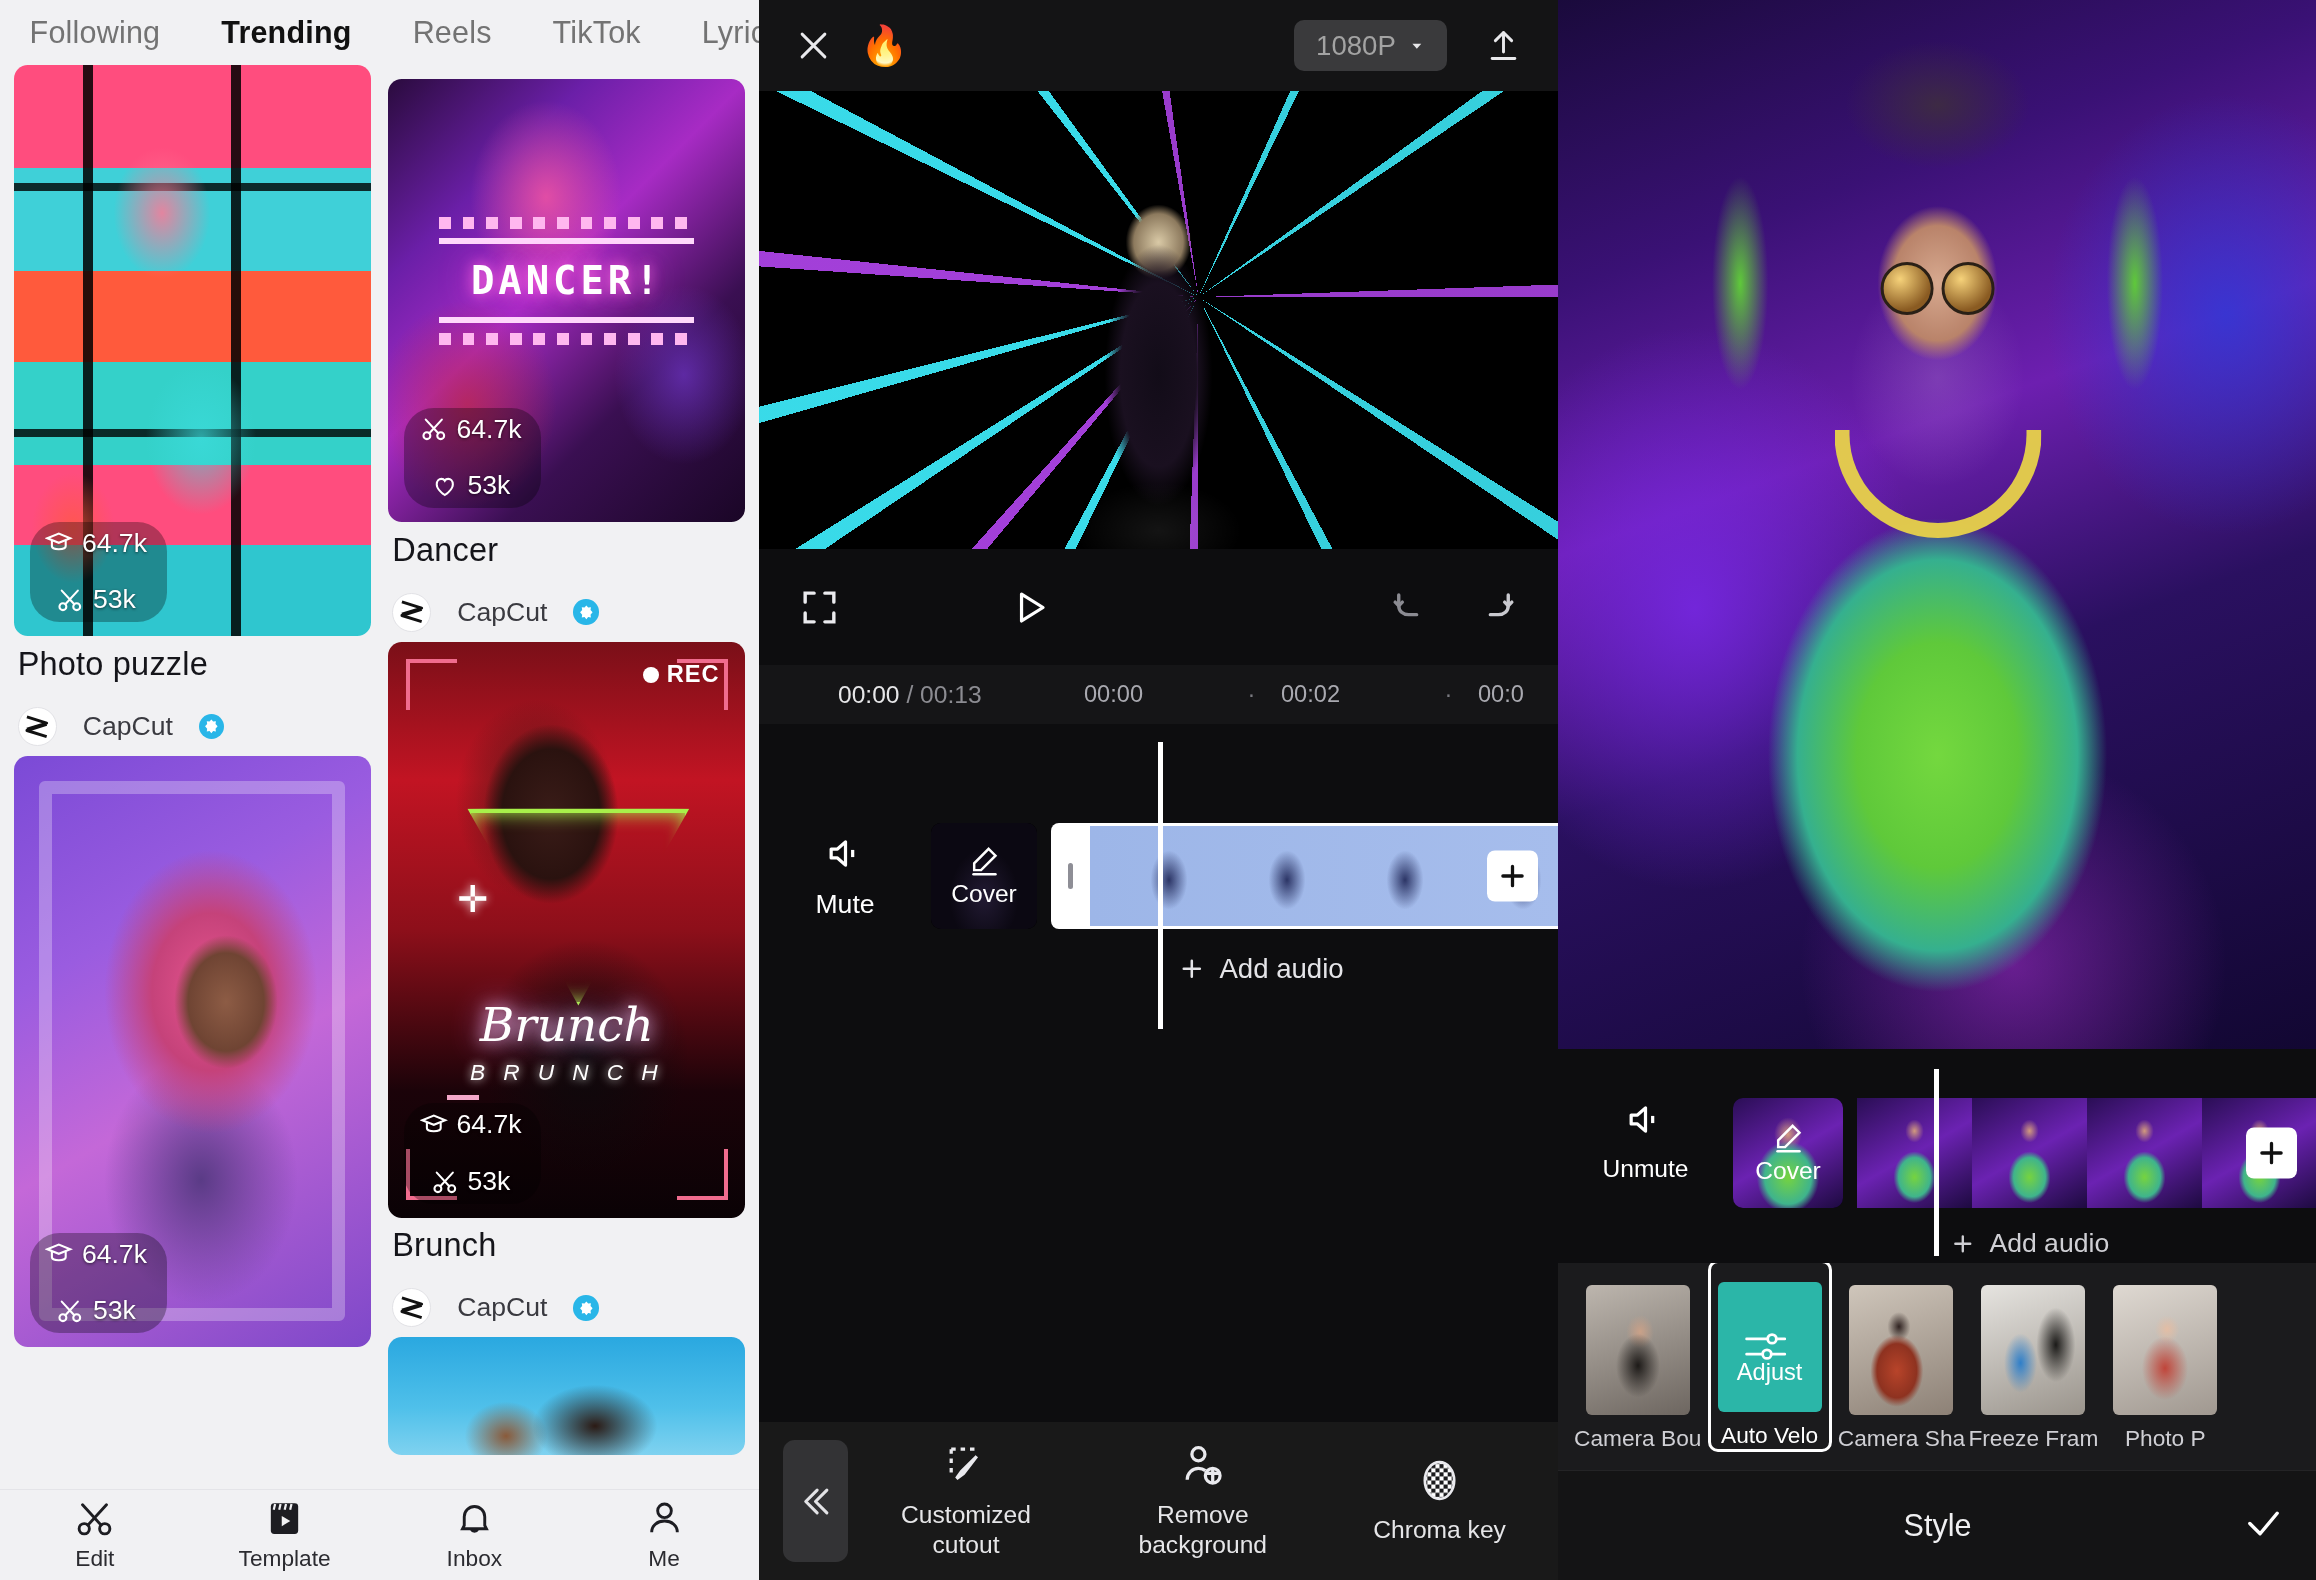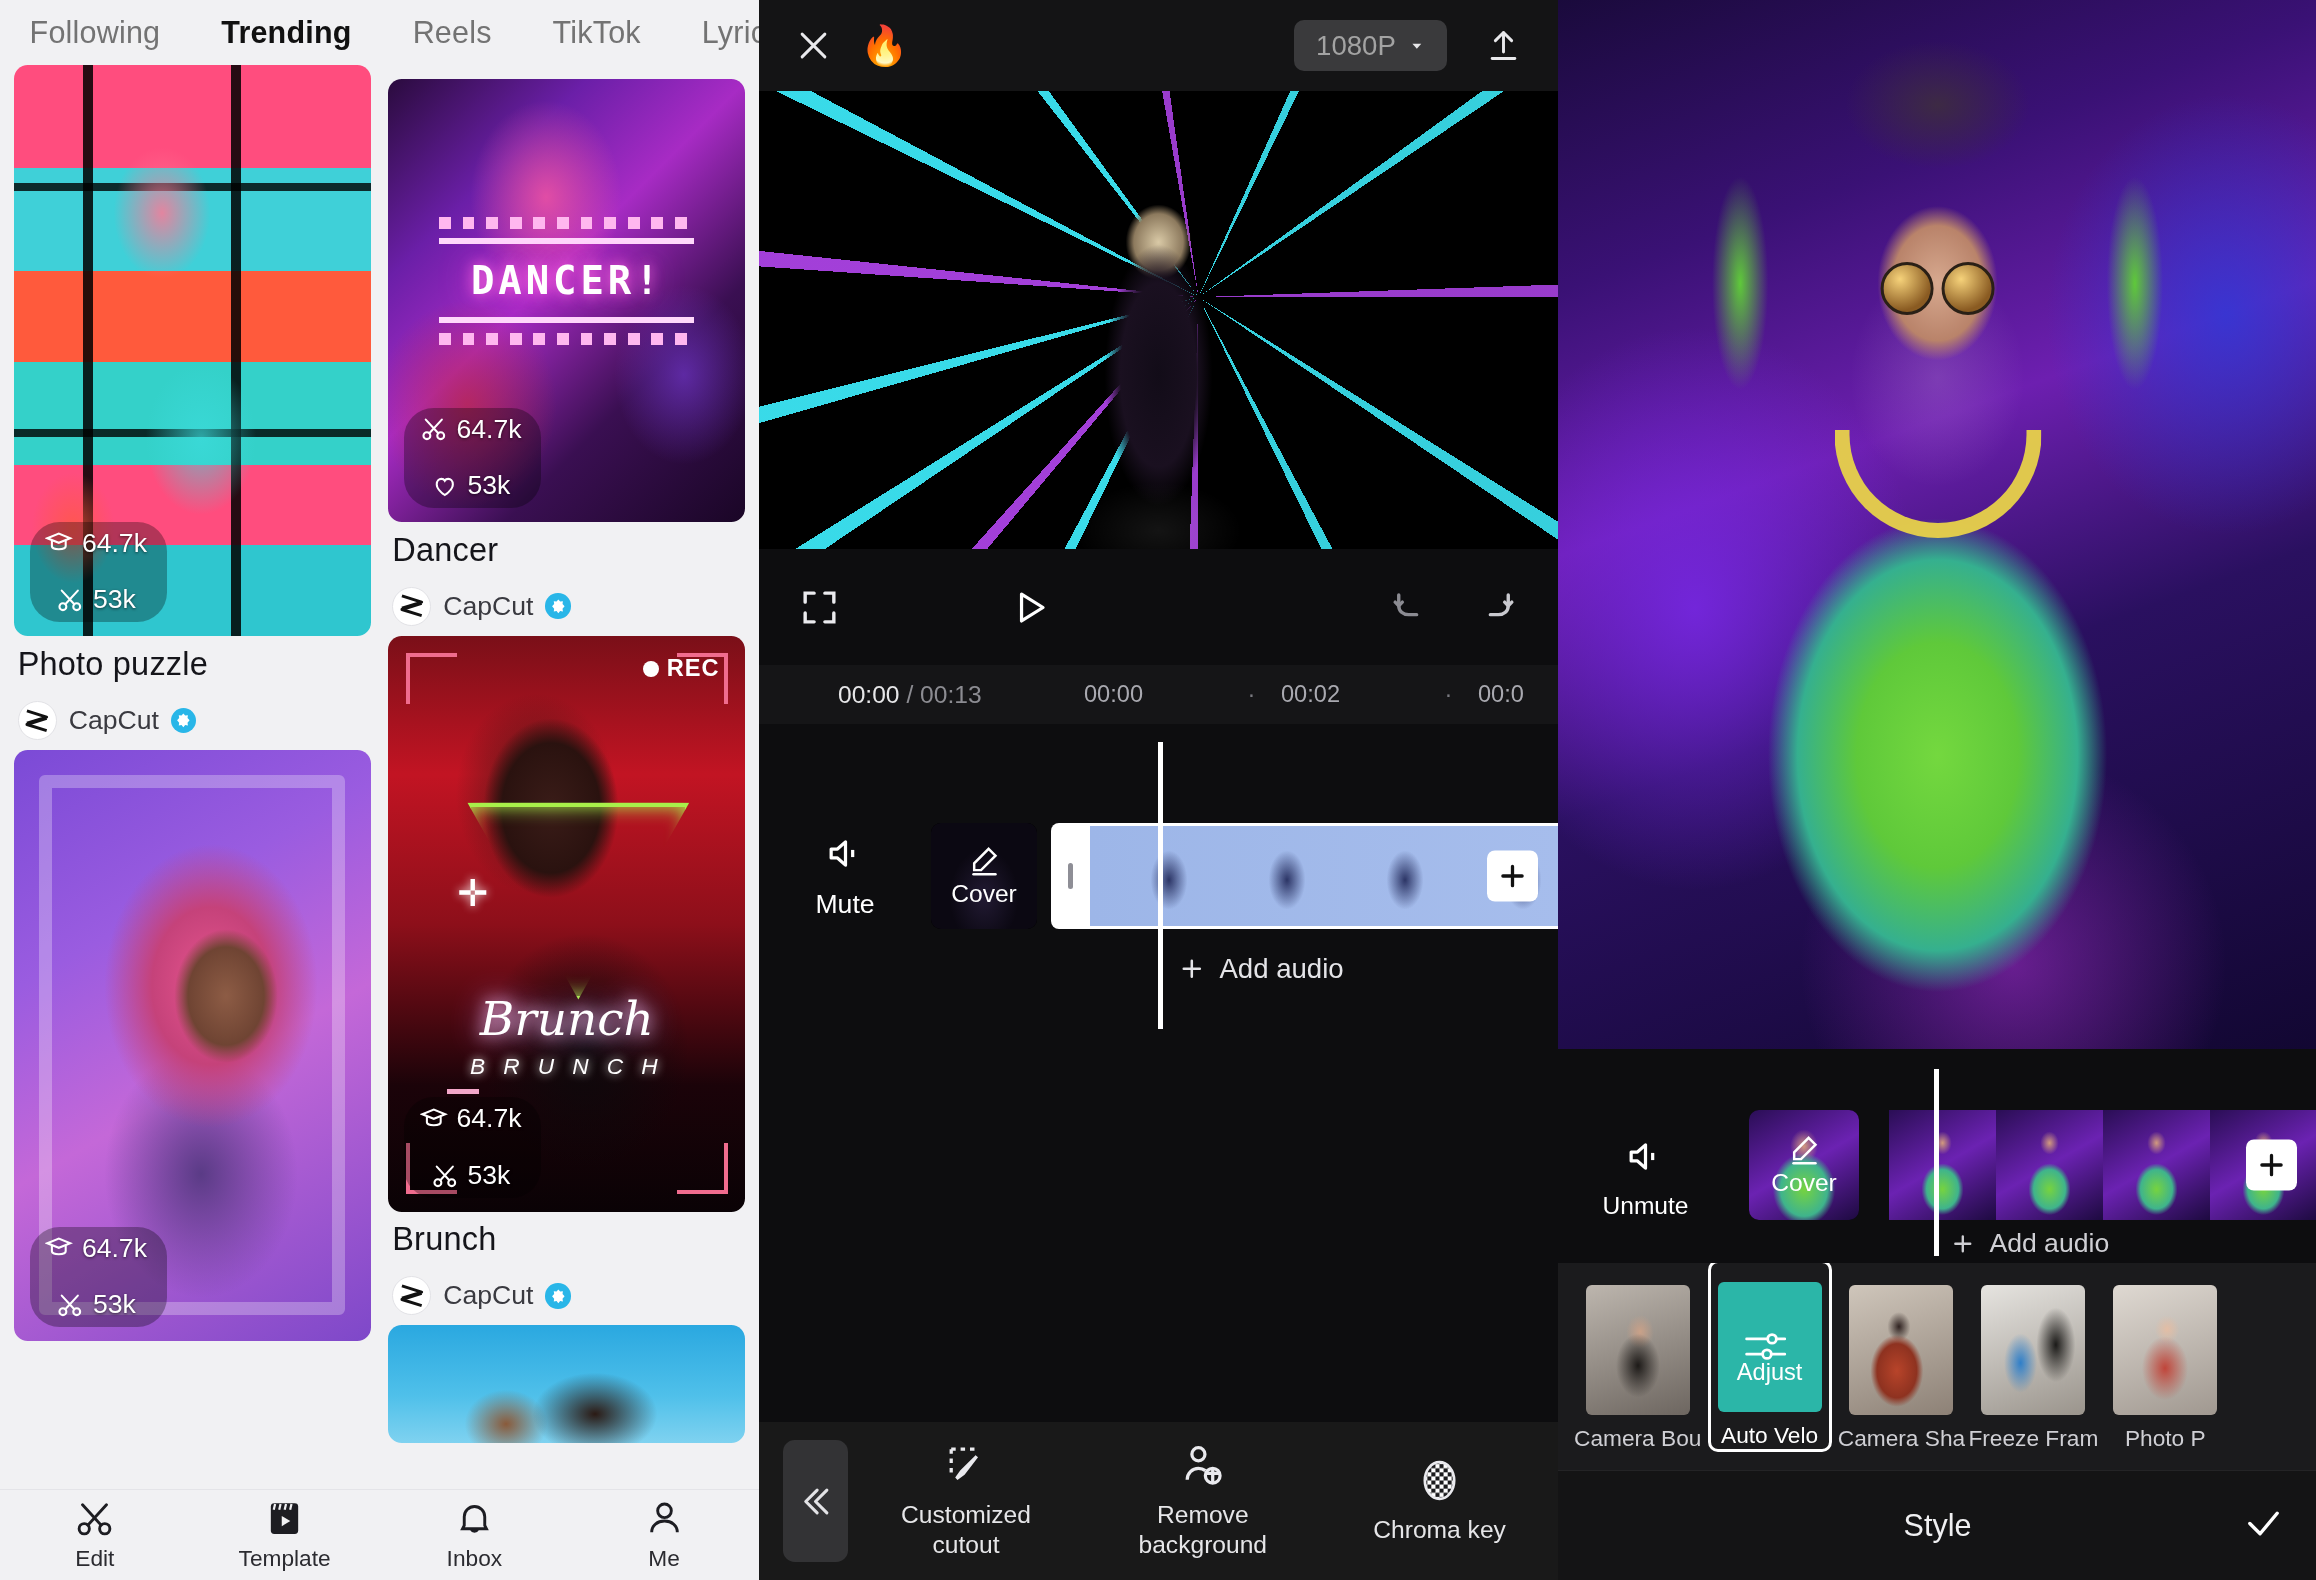--- a/index.html
+++ b/index.html
@@ -20,21 +20,21 @@
 
   .card { position:relative; margin-bottom:9.9px; }
   .thumb { position:relative; width:100%; border-radius:13.8px; overflow:hidden; }
   .thumb .inner { position:absolute; inset:0; }
   .stats { position:absolute; left:15.8px; bottom:13.8px; display:flex; align-items:center; gap:25.6px;
            background:rgba(0,0,0,.30); border-radius:29.6px; padding:5.9px 19.7px 6.9px 15.8px;flex-direction:column; }
   .stat { display:flex; align-items:center; gap:8.9px; color:#fff; font-size:26.6px; text-shadow:0 1px 3px rgba(0,0,0,.6);}
   .stat svg { width:27.6px; height:27.6px; flex:0 0 27.6px; }
   .cardmeta { padding:9.9px 3.9px 0 3.9px; }
   .cardtitle { font-size:32.5px; color:#15151a; font-weight:500; letter-spacing:0.2px; }
-  .author { display:flex; align-items:center; gap:12px; margin-top:18px; }
+  .author { display:flex; align-items:center; gap:26px; margin-top:24px; }
   .avatar { width:39px; height:39px; border-radius:50%; background:#fff; border:1px solid #e2e2e6;
             display:flex; align-items:center; justify-content:center; }
   .avatar svg { width:29.6px; height:29.6px; }
   .authorname { font-size:26.6px; color:#3a3a40; }
   .verified { width:25.6px; height:25.6px; border-radius:50%; background:#29b6e8;
               display:flex; align-items:center; justify-content:center; color:#fff; }
   .verified svg{ width:16.7px;height:16.7px; }
 
   .bottomnav { position:absolute; left:0; right:0; bottom:0; height:91px; background:#f1f1f3;
                display:flex; align-items:center; border-top:1px solid #e4e4e8; }
@@ -96,21 +96,21 @@
   .collapse svg{ width:39px;height:39px; }
   .tool { flex:1; display:flex; flex-direction:column; align-items:center; gap:9.9px; color:#e6e6e8; }
   .tool svg { width:49px; height:49px; }
   .tool .tl { font-size:24.6px; text-align:center; line-height:1.25; }
 
   
   .panel-style { position:relative; width:759px; height:1580px; background:#0d0d0f; flex:0 0 759px; overflow:hidden; }
   .spreview { position:relative; height:1049px; overflow:hidden; }
   .strack { position:absolute; top:1049px; left:0; right:0; height:217px; }
   .splayhead { position:absolute; top:19.7px; height:187px; left:376px; width:4.9px; background:#fff; z-index:9; }
-  .strow { position:absolute; top:61px; left:0; right:0; display:flex; align-items:flex-end;gap:16px; }
+  .strow { position:absolute; top:49px; left:0; right:0; display:flex; align-items:flex-start; }
   .sclip { height:110px; flex:1; position:relative; overflow:hidden; display:flex; }
   .sframe { flex:1; position:relative; }
   .saddaudio { position:absolute; top:179px; left:392px; display:flex; align-items:center; gap:13.8px;
                color:#cfcfd4; font-size:26.6px; }
   .saddaudio svg{ width:25.6px;height:25.6px; }
 
   .effects { position:absolute; left:0; right:0; bottom:110px; height:207px; background:#1b1b1d;
              display:flex; align-items:flex-start; padding-left:17.7px; gap:7.9px; overflow:hidden; }
   .eff { width:124px; position:relative; display:flex; flex-direction:column; align-items:center; padding-top:21.7px; }
   .eff .eimg { width:104px; height:130px; border-radius:5.9px; overflow:hidden; position:relative; }

